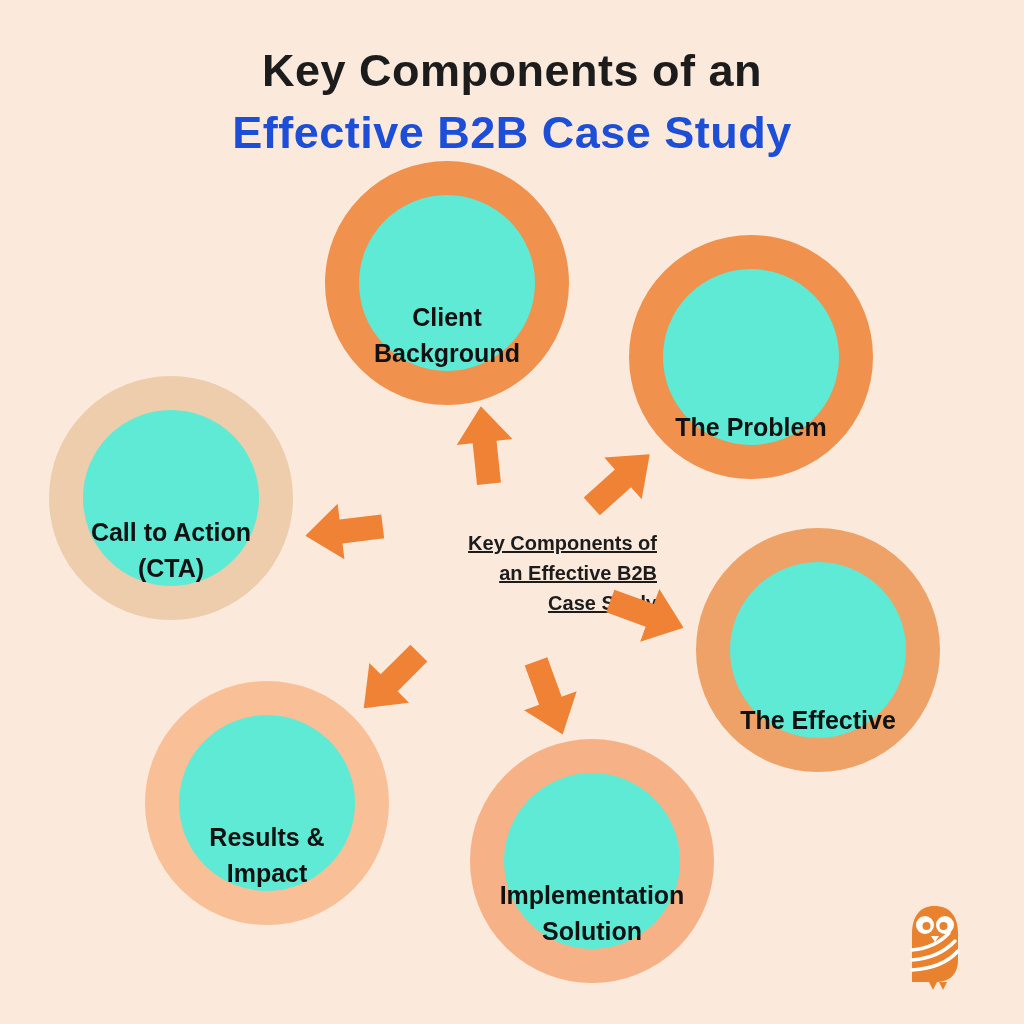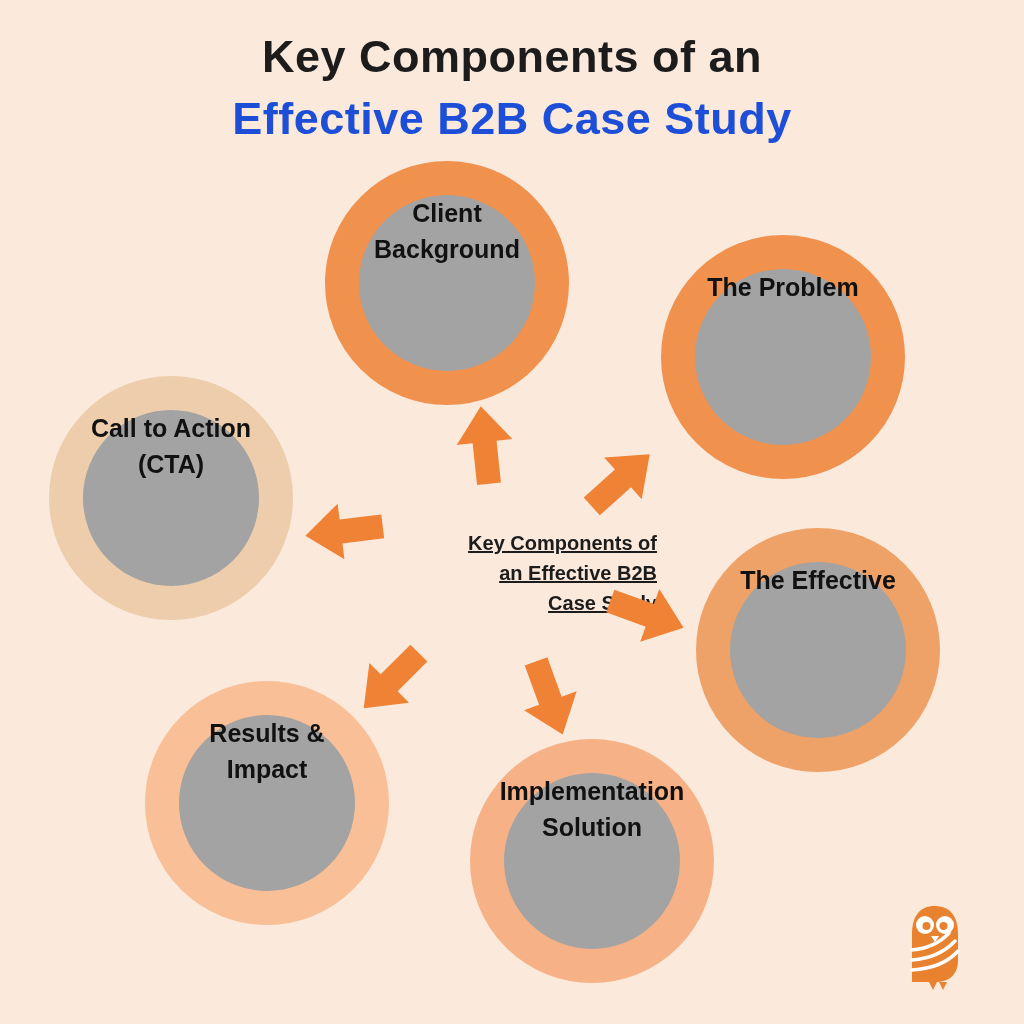--- a/index.html
+++ b/index.html
@@ -3,30 +3,30 @@
 <meta charset="utf-8">
 <style>
   html,body{margin:0;padding:0;}
   body{font-family:"Liberation Sans", sans-serif;}
   .canvas{
     position:relative;
     width:1024px;height:1024px;
     overflow:hidden;
   }
   .title{
-    position:absolute;top:26px;left:0;width:1024px;
+    position:absolute;top:40px;left:0;width:1024px;
     text-align:center;font-weight:700;
   }
   .title .line{font-size:45px;line-height:62px;letter-spacing:.5px;}
   .node{
     position:absolute;width:176px;height:176px;
     border-radius:50%;
     border:34px solid #f0914e;
-    background:#a3a3a3;
-    display:flex;align-items:flex-start;justify-content:center;
+    background:#5eead4;
+    display:flex;align-items:flex-end;justify-content:center;
   }
   .node-label{
     font-size:25px;line-height:36px;font-weight:600;
     color:#111111;text-align:center;white-space:pre-line;
   }
   .center-label{
     position:absolute;left:357px;top:528px;width:300px;
     text-align:right;font-size:20px;line-height:30px;font-weight:700;
     white-space:pre-line;
     text-decoration:underline;
@@ -43,21 +43,21 @@
   <div class="title">
     <div class="line" style="color: rgb(28, 28, 28);">Key Components of an</div>
     <div class="line" style="color: #1d4ed8;">Effective B2B Case Study</div>
   </div>
 
   <div class="node" style="left: 325px; top: 161px; border-color: rgb(240, 145, 78);">
     <div class="node-label">Client
 Background</div>
   </div>
 
-  <div class="node" style="left: 661px; top: 235px; border-color: rgb(240, 145, 78);">
+  <div class="node" style="left: 629px; top: 235px; border-color: rgb(240, 145, 78);">
     <div class="node-label">The Problem</div>
   </div>
 
   <div class="node" style="left: 696px; top: 528px; border-color: rgb(239, 162, 103);">
     <div class="node-label">The Effective</div>
   </div>
 
   <div class="node" style="left: 470px; top: 739px; border-color: rgb(246, 178, 134);">
     <div class="node-label">Implementation
 Solution</div>

